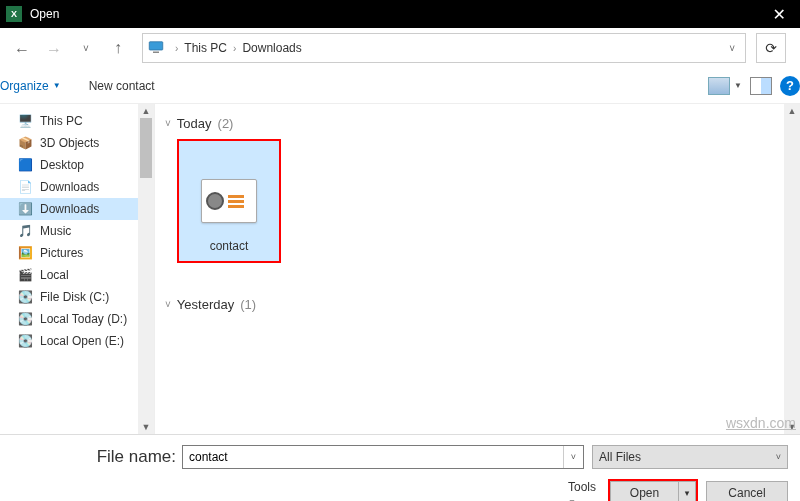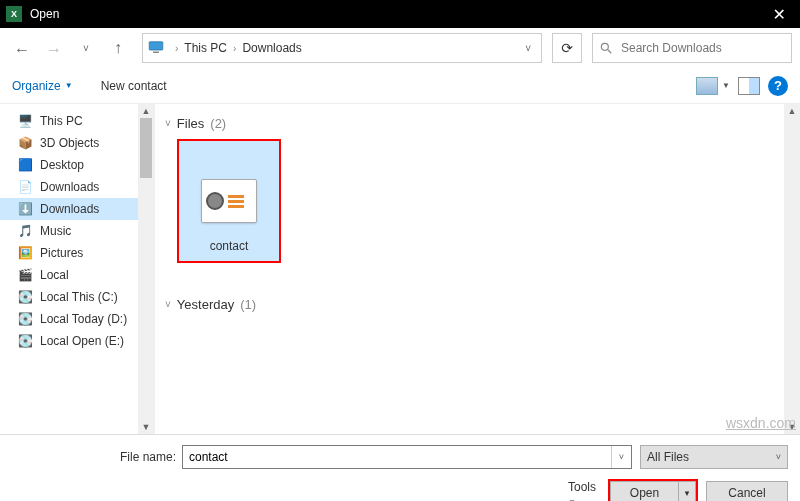--- a/index.html
+++ b/index.html
@@ -18,21 +18,21 @@
 .bc-icon { width:20px; height:20px; margin-right:4px; }
 .bc-sep { color:#888; padding:0 4px; font-size:10px;}
 .bc-item { padding:2px 2px; }
 .bc-drop { margin-left:auto; color:#666; font-size:10px; padding:0 6px;}
 .refresh { width:30px; height:30px; border:1px solid #ccc; display:flex; align-items:center; justify-content:center; font-size:14px; margin-right:6px;}
 .searchbox { width:200px; height:30px; border:1px solid #ccc; display:flex; align-items:center; padding:0 6px; color:#888; }
 .searchbox svg { margin-right:6px; }
 .searchbox input { border:none; outline:none; flex:1; font-size:12px; }
 
 
-.toolbar { height:36px; display:flex; align-items:center; padding:0 12px; border-bottom:1px solid #eee; }
+.toolbar { height:36px; display:flex; align-items:center; padding:0 0; border-bottom:1px solid #eee; }
 .toolbar .org { color:#0067b8; display:flex; align-items:center; gap:4px; }
 .toolbar .newf { color:#333; margin-left:28px; }
 .toolbar .right { margin-left:auto; display:flex; align-items:center; gap:8px; }
 .tool-ico { width:24px; height:24px; border:1px solid transparent; display:flex; align-items:center; justify-content:center; font-size:13px;}
 .tool-ico.view { background:linear-gradient(#cde,#9bd); border:1px solid #7ab; width:22px; height:18px;}
 .tool-drop { font-size:8px; color:#555; margin-left:-4px;}
 .tool-prev { width:22px; height:18px; border:1px solid #888; background:linear-gradient(90deg,#fff 50%,#bdf 50%);}
 .help { width:20px; height:20px; border-radius:50%; background:#0078d7; color:#fff; display:flex; align-items:center; justify-content:center; font-size:13px; font-weight:bold;}
 
 
@@ -53,25 +53,25 @@
 .file-item .thumb .avatar{ width:18px; height:18px; border-radius:50%; background:#888; border:2px solid #555; position:relative; left:-6px;}
 .file-item .thumb .lines{ position:relative; left:-2px; display:flex; flex-direction:column; gap:2px;}
 .file-item .thumb .lines div{ width:16px; height:3px; background:#e98b2e;}
 .file-item .name { font-size:12px; }
 
 .content .scroll { position:absolute; right:0; top:0; bottom:0; width:16px; background:#f0f0f0; display:flex; flex-direction:column; align-items:center; justify-content:space-between; padding:2px 0; font-size:9px; color:#666;}
 
 
 .bottom { border-top:1px solid #ddd; padding:10px 12px 8px 12px;}
 .row1 { display:flex; align-items:center; margin-bottom:10px;}
-.row1 .lbl { width:170px; text-align:right; padding-right:6px; font-size:12px;}
+.row1 .lbl { width:170px; text-align:right; padding-right:6px; font-size:17px;}
 .row1 .fname { flex:1; height:24px; border:1px solid #7a7a7a; display:flex; align-items:center;}
 .row1 .fname input { flex:1; border:none; outline:none; padding:0 6px; font-size:12px; background:#fff;}
 .row1 .fname .dd { width:20px; display:flex; align-items:center; justify-content:center; font-size:9px; color:#555; border-left:1px solid #ccc; height:100%;}
-.row1 .filter { width:148px; height:24px; border:1px solid #adadad; background:#e1e1e1; margin-left:8px; display:flex; align-items:center; padding:0 6px; font-size:12px;}
+.row1 .filter { width:196px; height:24px; border:1px solid #adadad; background:#e1e1e1; margin-left:8px; display:flex; align-items:center; padding:0 6px; font-size:12px;}
 .row1 .filter .dd { margin-left:auto; font-size:9px; color:#555;}
 
 .row2 { display:flex; align-items:center; justify-content:flex-end; gap:8px;}
 .row2 .tools { display:flex; align-items:flex-start; gap:4px; margin-right:4px; font-size:12px;flex-direction:column;}
 .btn { height:24px; border:1px solid #adadad; background:#e1e1e1; display:flex; align-items:center; justify-content:center; font-size:12px; }
 .open-wrap { display:flex; border:2px solid red; }
 .open-wrap .btn { width:68px; border-right:none;}
 .open-wrap .split { width:18px; border:1px solid #adadad; background:#e1e1e1; display:flex; align-items:center; justify-content:center; font-size:9px;}
 .cancel { width:82px; }
 
@@ -101,29 +101,20 @@
           <rect x="8" y="18" width="8" height="2" fill="#888"></rect>
         </svg>
     </span>
     <span class="bc-sep">›</span>
     <span class="bc-item">This PC</span>
     <span class="bc-sep">›</span>
     <span class="bc-item">Downloads</span>
     <span class="bc-drop">˅</span>
   </div>
   <div class="refresh">⟳</div>
-  <div class="searchbox">
-    <span>
-      <svg width="14" height="14" viewBox="0 0 24 24" fill="none" stroke="#888" stroke-width="2">
-          <circle cx="10" cy="10" r="6"></circle>
-          <line x1="15" y1="15" x2="21" y2="21"></line>
-        </svg>
-    </span>
-    <input placeholder="Search Downloads" style="">
-  </div>
 </div>
 
 <div class="toolbar">
   <div class="org">
     <span>Organize</span>
       <span style="font-size:8px;">▼</span>
   </div>
   <div class="newf">New contact</div>
   <div class="right">
     <div class="tool-ico view"></div>
@@ -163,42 +154,42 @@
     <div class="item">
         <span class="ico">🖼️</span>
         <span>Pictures</span>
       </div>
     <div class="item">
         <span class="ico">🎬</span>
         <span>Local</span>
       </div>
     <div class="item">
         <span class="ico">💽</span>
-        <span>Local This (C:)</span>
+        <span>File Disk (C:)</span>
       </div>
     <div class="item">
         <span class="ico">💽</span>
         <span>Local Today (D:)</span>
       </div>
     <div class="item">
         <span class="ico">💽</span>
         <span>Local Open (E:)</span>
       </div>
     <div class="scroll">
         <span>▲</span>
         <div class="thumb"></div>
         <span style="flex:1"></span>
         <span>▼</span>
       </div>
   </div>
 
   <div class="content">
     <div class="group-h">
       <span class="car">˅</span>
-      <span>Files</span>
+      <span>Today</span>
       <span style="color:#888">(2)</span>
     </div>
     <div class="file-grid">
       <div class="file-item">
         <div class="thumb">
           <div class="avatar"></div>
           <div class="lines">
               <div></div>
               <div></div>
               <div></div>

